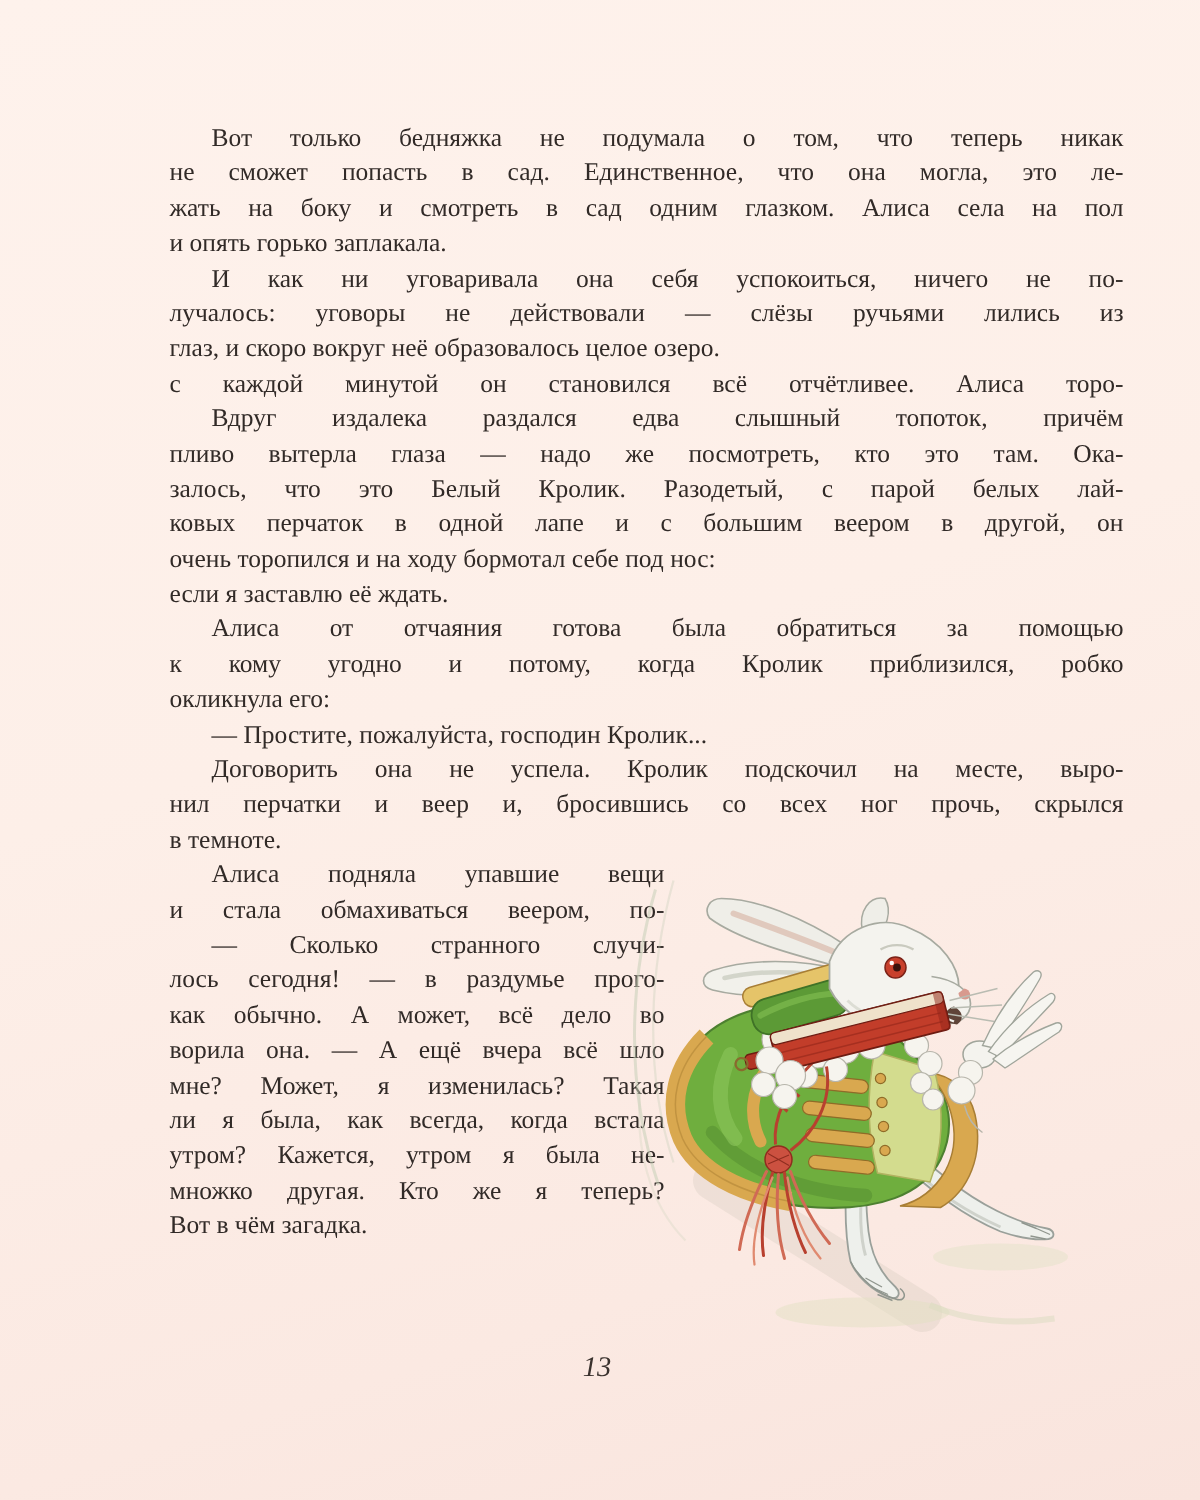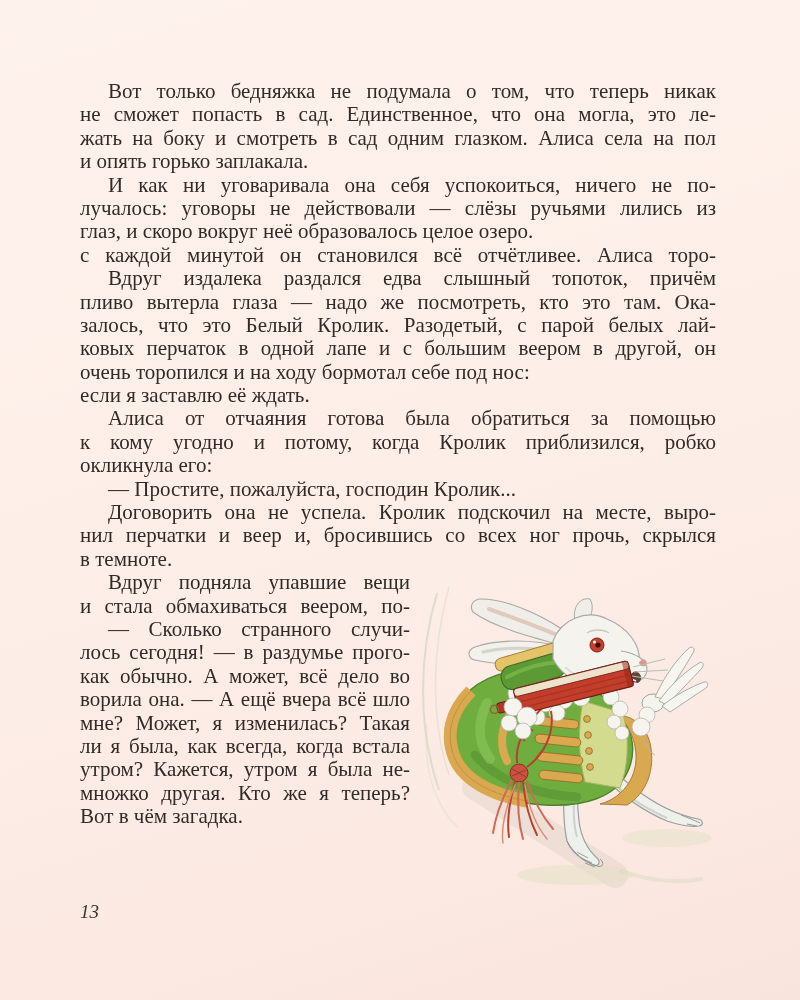--- a/index.html
+++ b/index.html
@@ -9,33 +9,34 @@
     background:linear-gradient(163deg,#fef2ec 0%,#fdefe8 45%,#fbe9e2 80%,#f9e4dd 100%);
     overflow:hidden;
     font-family:"Liberation Serif","DejaVu Serif",serif;
   }
   .text-block{
     position:absolute;left:80px;top:80px;width:636px;
     color:#312a27;
   }
   .line{
     width:636px;height:23.4px;line-height:23.4px;
-    font-size:21px;
+    font-size:17px;
     text-align:justify;text-align-last:justify;
     white-space:nowrap;
+    margin-left:33px;
   }
   .line.narrow{width:330px;}
   .line.indent{text-indent:28px;}
   .line.para-end{text-align-last:left;}
   .rabbit-illustration{
     position:absolute;left:415px;top:575px;width:335px;height:325px;
   }
   .page-number{
     position:absolute;left:80px;top:901px;width:636px;
-    font-style:italic;font-size:19px;color:#3a322e;
+    text-align:center;font-style:italic;font-size:19px;color:#3a322e;
   }
 </style>
 </head>
 <body>
 
 <div class="page">
 
   <div class="text-block">
       <div class="line indent">Вот только бедняжка не подумала о том, что теперь никак</div>
       <div class="line">не сможет попасть в сад. Единственное, что она могла, это ле-</div>
@@ -51,21 +52,21 @@
       <div class="line">ковых перчаток в одной лапе и с большим веером в другой, он</div>
       <div class="line para-end">очень торопился и на ходу бормотал себе под нос:</div>
       <div class="line para-end">если я заставлю её ждать.</div>
       <div class="line indent">Алиса от отчаяния готова была обратиться за помощью</div>
       <div class="line">к кому угодно и потому, когда Кролик приблизился, робко</div>
       <div class="line para-end">окликнула его:</div>
       <div class="line indent para-end">— Простите, пожалуйста, господин Кролик...</div>
       <div class="line indent">Договорить она не успела. Кролик подскочил на месте, выро-</div>
       <div class="line">нил перчатки и веер и, бросившись со всех ног прочь, скрылся</div>
       <div class="line para-end">в темноте.</div>
-      <div class="line narrow indent">Вдруг подняла упавшие вещи</div>
+      <div class="line narrow indent">Алиса подняла упавшие вещи</div>
       <div class="line narrow">и стала обмахиваться веером, по-</div>
       <div class="line narrow indent">— Сколько странного случи-</div>
       <div class="line narrow">лось сегодня! — в раздумье прого-</div>
       <div class="line narrow">как обычно. А может, всё дело во</div>
       <div class="line narrow">ворила она. — А ещё вчера всё шло</div>
       <div class="line narrow">мне? Может, я изменилась? Такая</div>
       <div class="line narrow">ли я была, как всегда, когда встала</div>
       <div class="line narrow">утром? Кажется, утром я была не-</div>
       <div class="line narrow">множко другая. Кто же я теперь?</div>
       <div class="line narrow para-end">Вот в чём загадка.</div>

